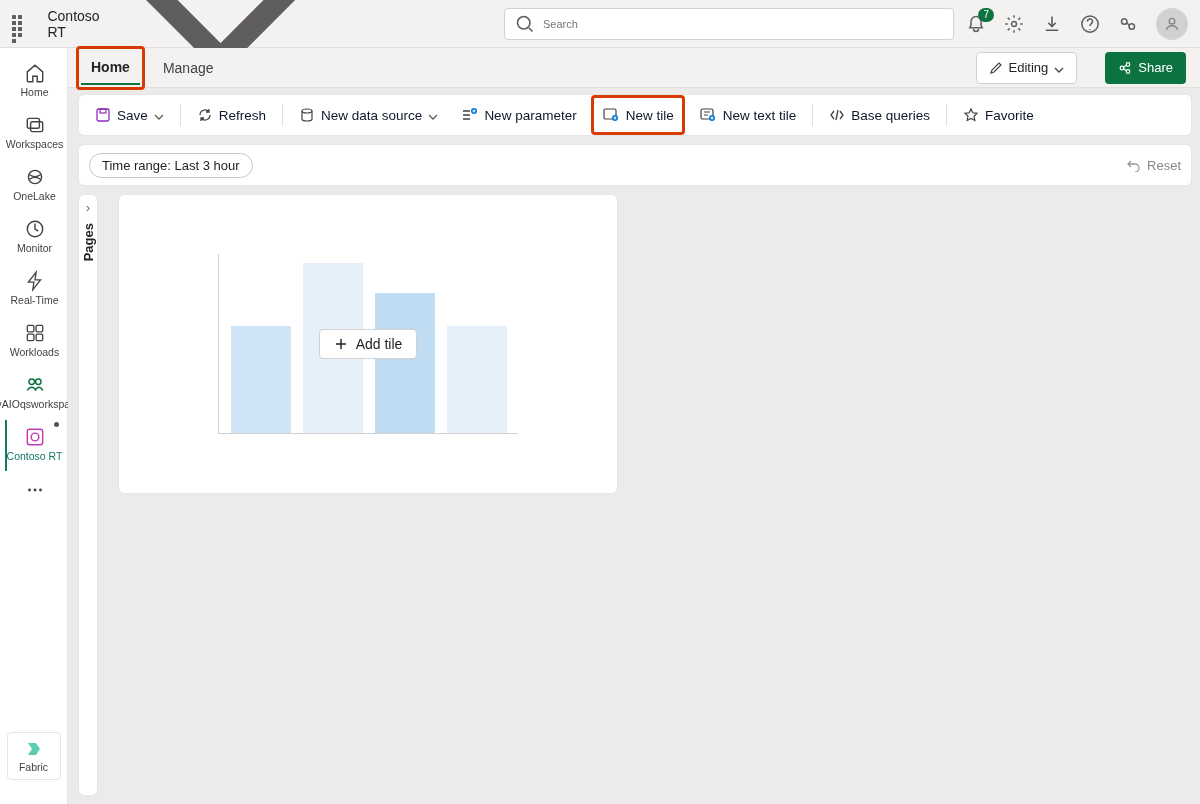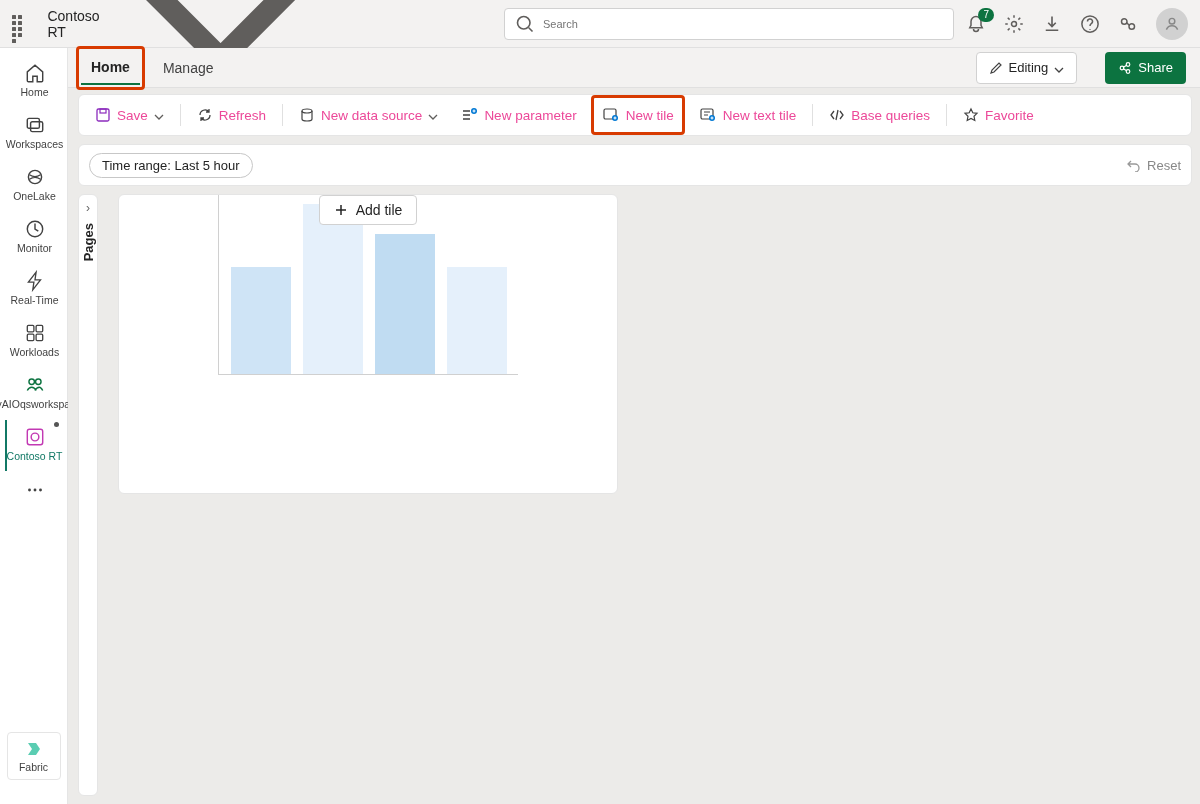--- a/index.html
+++ b/index.html
@@ -33,35 +33,35 @@
 .tab { font-size:14px; color:#424242; padding:8px 2px; cursor:pointer; }
 .tab.active { color:#242424; font-weight:600; border-bottom: 2px solid #0c7340; }
 .tabrow-right { margin-left:auto; display:flex; gap:28px; }
 .btn { display:flex; align-items:center; gap:6px; height:32px; padding:0 12px; border-radius:4px; font-size:13px; cursor:pointer; border:1px solid transparent; }
 .btn-secondary { background:#fff; border-color:#d1d1d1; color:#242424; }
 .btn-primary { background:#0c7340; color:#fff; }
 .hl { border:3px solid #d83b01; border-radius:4px; padding:0; }
 
 
 .toolbar { display:flex; align-items:center; height:42px; background:#fff; border:1px solid #e5e5e5; border-radius:6px; margin:6px 8px 0 10px; padding:0 8px; gap:6px; }
-.tool { display:flex; align-items:center; gap:6px; padding:4px 8px; font-size:13.5px; color:#ec4899; cursor:pointer; white-space:nowrap; }
+.tool { display:flex; align-items:center; gap:6px; padding:4px 8px; font-size:13.5px; color:#0f172a; cursor:pointer; white-space:nowrap; }
 .sep { width:1px; height:22px; background:#e0e0e0; margin:0 2px; }
 
 
 .filterbar { display:flex; align-items:center; height:42px; background:#fff; border:1px solid #e5e5e5; border-radius:6px; margin:8px 8px 0 10px; padding:0 10px; gap:10px; }
 .chip { border:1px solid #c7c7c7; border-radius:14px; padding:4px 12px; font-size:13px; color:#242424; cursor:pointer; background:#fff; white-space:nowrap; }
 .filterbar-right { margin-left:auto; display:flex; align-items:flex-start; gap:6px; color:#888; cursor:pointer; }
 
 
 .canvas-wrap { display:flex; flex:1; }
 .pages-tab { width:20px; background:#fff; border:1px solid #e5e5e5; border-radius:6px; margin:8px 0 8px 10px; display:flex; flex-direction:column; align-items:center; padding-top:6px; cursor:pointer; }
 .pages-expand { font-size:12px; color:#666; }
 .pages-label { writing-mode: vertical-rl; transform: rotate(180deg); font-weight:600; font-size:13px; margin-top:8px; }
 .canvas { flex:1; margin:8px 8px 8px 8px; position:relative; }
-.tile { width:500px; height:300px; background:#fff; border:1px solid #e5e5e5; border-radius:6px; margin:0 0 0 12px; position:relative; display:flex; align-items:flex-start; justify-content:center; }
+.tile { width:500px; height:300px; background:#fff; border:1px solid #e5e5e5; border-radius:6px; margin:0 0 0 12px; position:relative; display:flex; align-items:center; justify-content:center; }
 .bars { position:relative; width:300px; height:180px; border-left:1px solid #d0d0d0; border-bottom:1px solid #d0d0d0; display:flex; align-items:flex-end; gap:12px; padding-left:12px; }
 .bar { width:60px; background:#cfe4f6; }
 .bar.b1{height:60%;} .bar.b2{height:95%; background:#e5f0fb;} .bar.b3{height:78%; background:#c0dcf2;} .bar.b4{height:60%; background:#e5f0fb;}
 .addtile { position:absolute; background:#fff; border:1px solid #d1d1d1; border-radius:4px; padding:6px 14px; display:flex; align-items:center; gap:8px; font-size:14px; cursor:pointer; }
 
 svg { width:100%; height:100%; }
 </style>
 </head>
 <body>
 
@@ -324,21 +324,21 @@
       <div class="sep"></div>
       <div class="tool">
         <span style="width:16px;height:16px"><svg viewBox="0 0 16 16">
               <path d="M8 2l1.8 3.8 4.2.5-3 3 0.8 4.2L8 11.5 4.2 13.5 5 9.3 2 6.3l4.2-.5L8 2z" stroke="#424242" fill="none" stroke-width="1.2"></path>
             </svg></span>
         <span>Favorite</span>
       </div>
     </div>
 
     <div class="filterbar">
-      <div class="chip">Time range: Last 5 hour</div>
+      <div class="chip">Time range: Last 3 hour</div>
       <div class="filterbar-right">
         <span style="width:14px;height:14px"><svg viewBox="0 0 14 14">
               <path d="M4 3L1 6l3 3M1 6h7a4 4 0 010 8" stroke="#999" fill="none" stroke-width="1.3"></path>
             </svg></span>
         <span>Reset</span>
       </div>
     </div>
 
     <div class="canvas-wrap">
       <div class="pages-tab">

